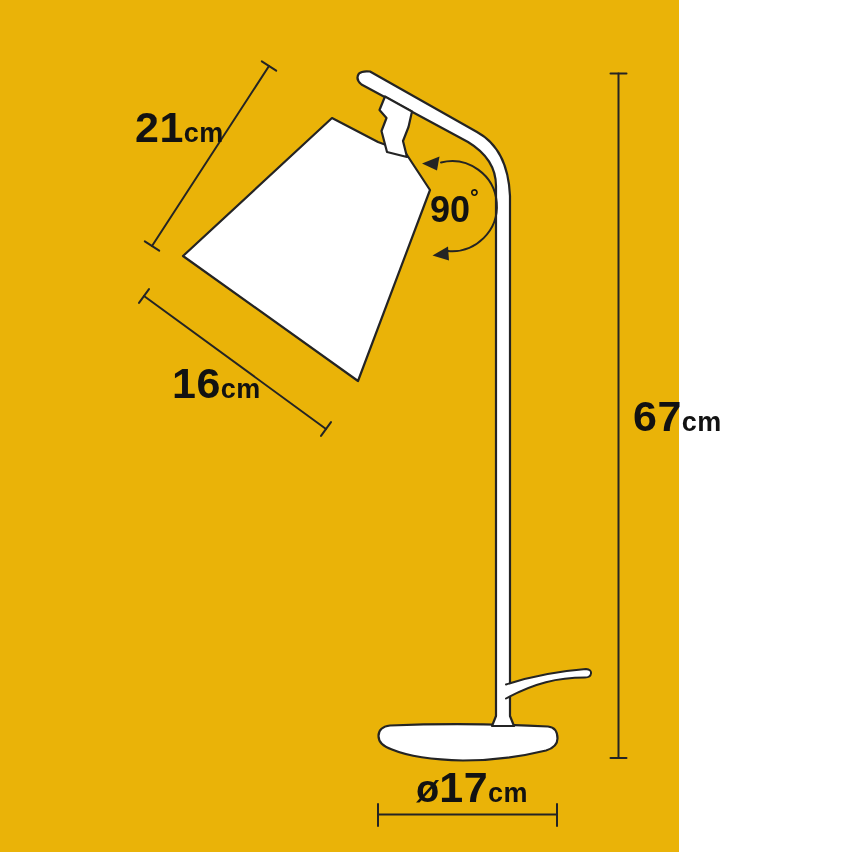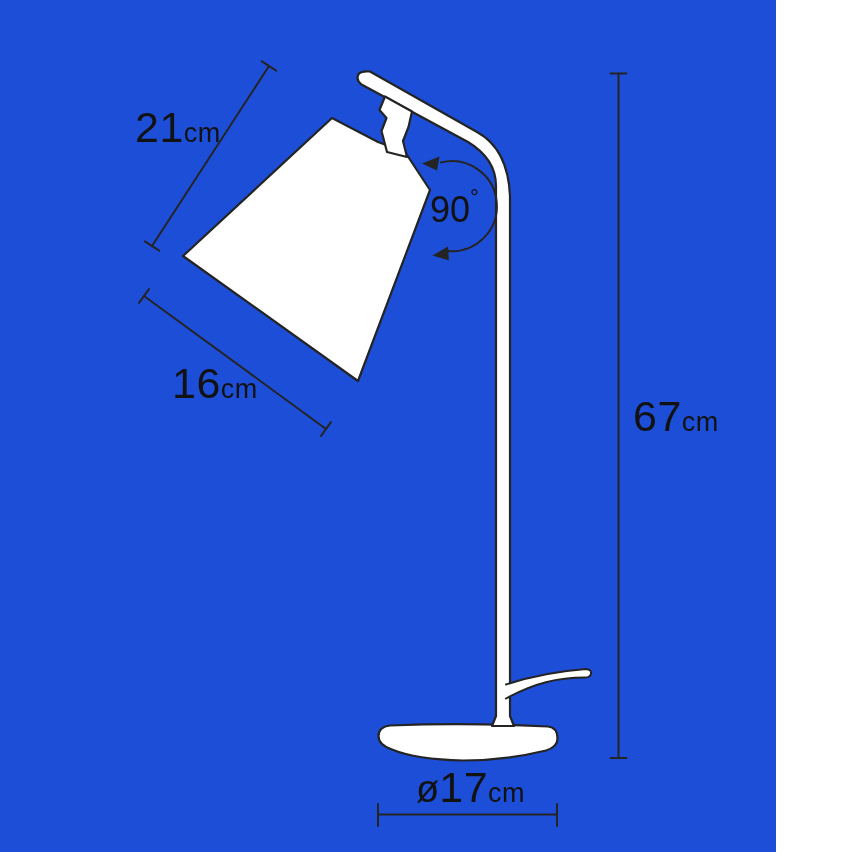--- a/index.html
+++ b/index.html
@@ -5,23 +5,24 @@
   html, body {
     margin: 0;
     padding: 0;
     width: 852px;
     height: 852px;
     background: #ffffff;
     overflow: hidden;
   }
   .stage {
     position: relative;
-    width: 776px;
+    width: 679px;
     height: 852px;
-    background: #1d4ed8;
+    background: #eab308;
+    font-weight: bold;
   }
   svg { display: block; }
 
   
   .outline {
     fill: #ffffff;
     stroke-width: 2.2;
     stroke-linejoin: round;
     stroke-linecap: round;
   }

